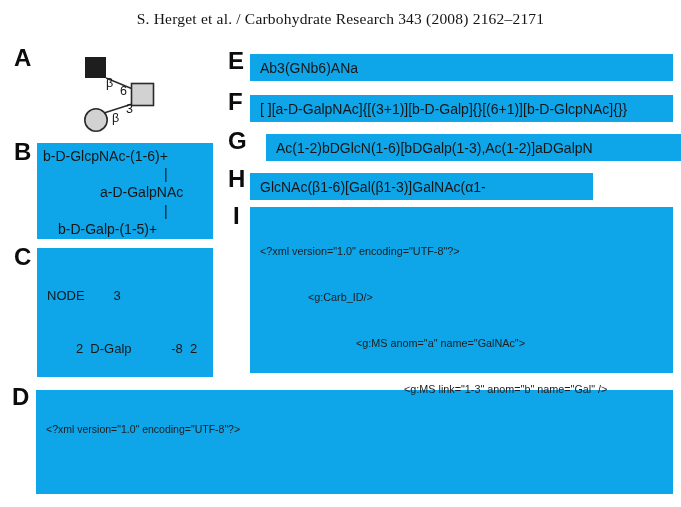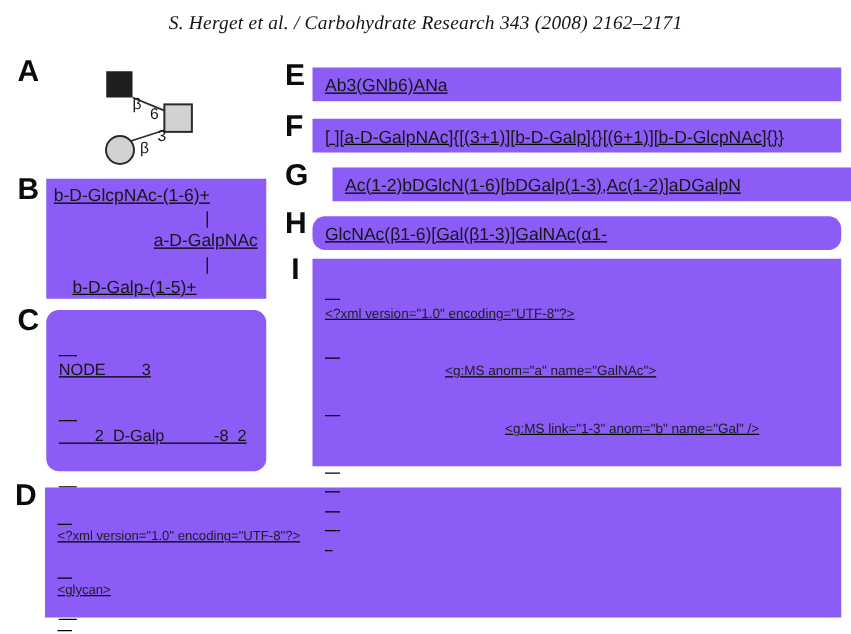--- a/index.html
+++ b/index.html
@@ -2,62 +2,62 @@
 <html><head>
 <meta charset="utf-8">
 <style>
   html,body{margin:0;padding:0;}
   body{
     width:681px;height:507px;background:#ffffff;position:relative;
     font-family:"Liberation Sans",sans-serif;overflow:hidden;
   }
   .header{
     position:absolute;top:10px;left:0;width:681px;text-align:center;
-    font-family:"Liberation Serif",serif;font-style:italic;
+    font-family:"Liberation Serif",serif;
     font-size:15.5px;color:#141414;letter-spacing:.2px;
   }
   .panel-label{
     position:absolute;font-weight:800;font-size:24px;color:#0c0c0c;line-height:1;
   }
   #lblA{left:14px;top:46px}
   #lblB{left:14px;top:140px}
   #lblC{left:14px;top:245px}
   #lblD{left:12px;top:385px}
   #lblE{left:228px;top:49px}
   #lblF{left:228px;top:90px}
   #lblG{left:228px;top:129px}
   #lblH{left:228px;top:167px}
   #lblI{left:233px;top:204px}
-  .gbox{position:absolute;background:#8b5cf6;text-decoration:underline;}
+  .gbox{position:absolute;background:#0ea5e9;}
   #boxB{left:37px;top:143px;width:176px;height:96px;}
-  #boxC{left:37px;top:248px;width:176px;height:129px;border-radius:10px;}
+  #boxC{left:37px;top:248px;width:176px;height:129px;}
   #boxD{left:36px;top:390px;width:637px;height:104px;}
   #boxE{left:250px;top:54px;width:423px;height:27px;}
   #boxF{left:250px;top:95px;width:423px;height:27px;}
   #boxG{left:250px;top:134px;width:423px;height:27px;margin-left:16px;}
-  #boxH{left:250px;top:173px;width:423px;height:27px;border-radius:10px;}
+  #boxH{left:250px;top:173px;width:343px;height:27px;}
   #boxI{left:250px;top:207px;width:423px;height:166px;}
   .oneline{
     display:flex;align-items:center;height:100%;padding-left:10px;
     font-size:14px;color:#161616;white-space:pre;
   }
   .code{
     font-size:10.5px;line-height:14.2px;color:#1d1d1d;white-space:pre;
     tab-size:15;padding:4px 0 0 10px;
   }
   #boxI .code{line-height:15.4px;padding-top:6px;font-size:10.8px;tab-size:16;}
   .ctext{
     font-size:13px;line-height:17.6px;white-space:pre;color:#161616;
     padding:4px 0 0 10px;
   }
   .btext{padding-top:4px;font-size:14px;color:#161616;}
   .b-line{white-space:pre;line-height:18.2px;}
   .b-line:nth-child(1){margin-left:6px}
   .b-line:nth-child(2){margin-left:127px}
-  .b-line:nth-child(3){margin-left:86px}
+  .b-line:nth-child(3){margin-left:63px}
   .b-line:nth-child(4){margin-left:127px}
   .b-line:nth-child(5){margin-left:21px}
   #diagramA{position:absolute;left:70px;top:50px;width:110px;height:90px;}
   .bond{stroke:#2a2a2a;stroke-width:1.4;}
   .sym-outline{stroke:#2a2a2a;stroke-width:1.6;}
   .edge-label{font-family:"Liberation Sans",sans-serif;font-size:12.5px;fill:#161616;}
 </style>
 </head>
 <body>
 
@@ -102,21 +102,20 @@
     <div>        3  D-GlcpNAc   -8 -2</div>
     <div>EDGE        2</div>
     
     
   </div>
 </div>
 
 <div class="gbox" id="boxD">
   <div class="code">
     <div>&lt;?xml version="1.0" encoding="UTF-8"?&gt;</div>
-    <div>&lt;glycan&gt;</div>
     
     
     
     
     
   </div>
 </div>
 
 <div class="gbox" id="boxE">
   <div class="oneline">Ab3(GNb6)ANa</div>
@@ -127,20 +126,21 @@
 <div class="gbox" id="boxG">
   <div class="oneline">Ac(1-2)bDGlcN(1-6)[bDGalp(1-3),Ac(1-2)]aDGalpN</div>
 </div>
 <div class="gbox" id="boxH">
   <div class="oneline">GlcNAc(β1-6)[Gal(β1-3)]GalNAc(α1-</div>
 </div>
 
 <div class="gbox" id="boxI">
   <div class="code">
     <div>&lt;?xml version="1.0" encoding="UTF-8"?&gt;</div>
+    <div>	&lt;g:Carb_ID/&gt;</div>
     <div>		&lt;g:MS anom="a" name="GalNAc"&gt;</div>
     <div>			&lt;g:MS link="1-3" anom="b" name="Gal" /&gt;</div>
     
     
     
     
   </div>
 </div>
 
 </body></html>

